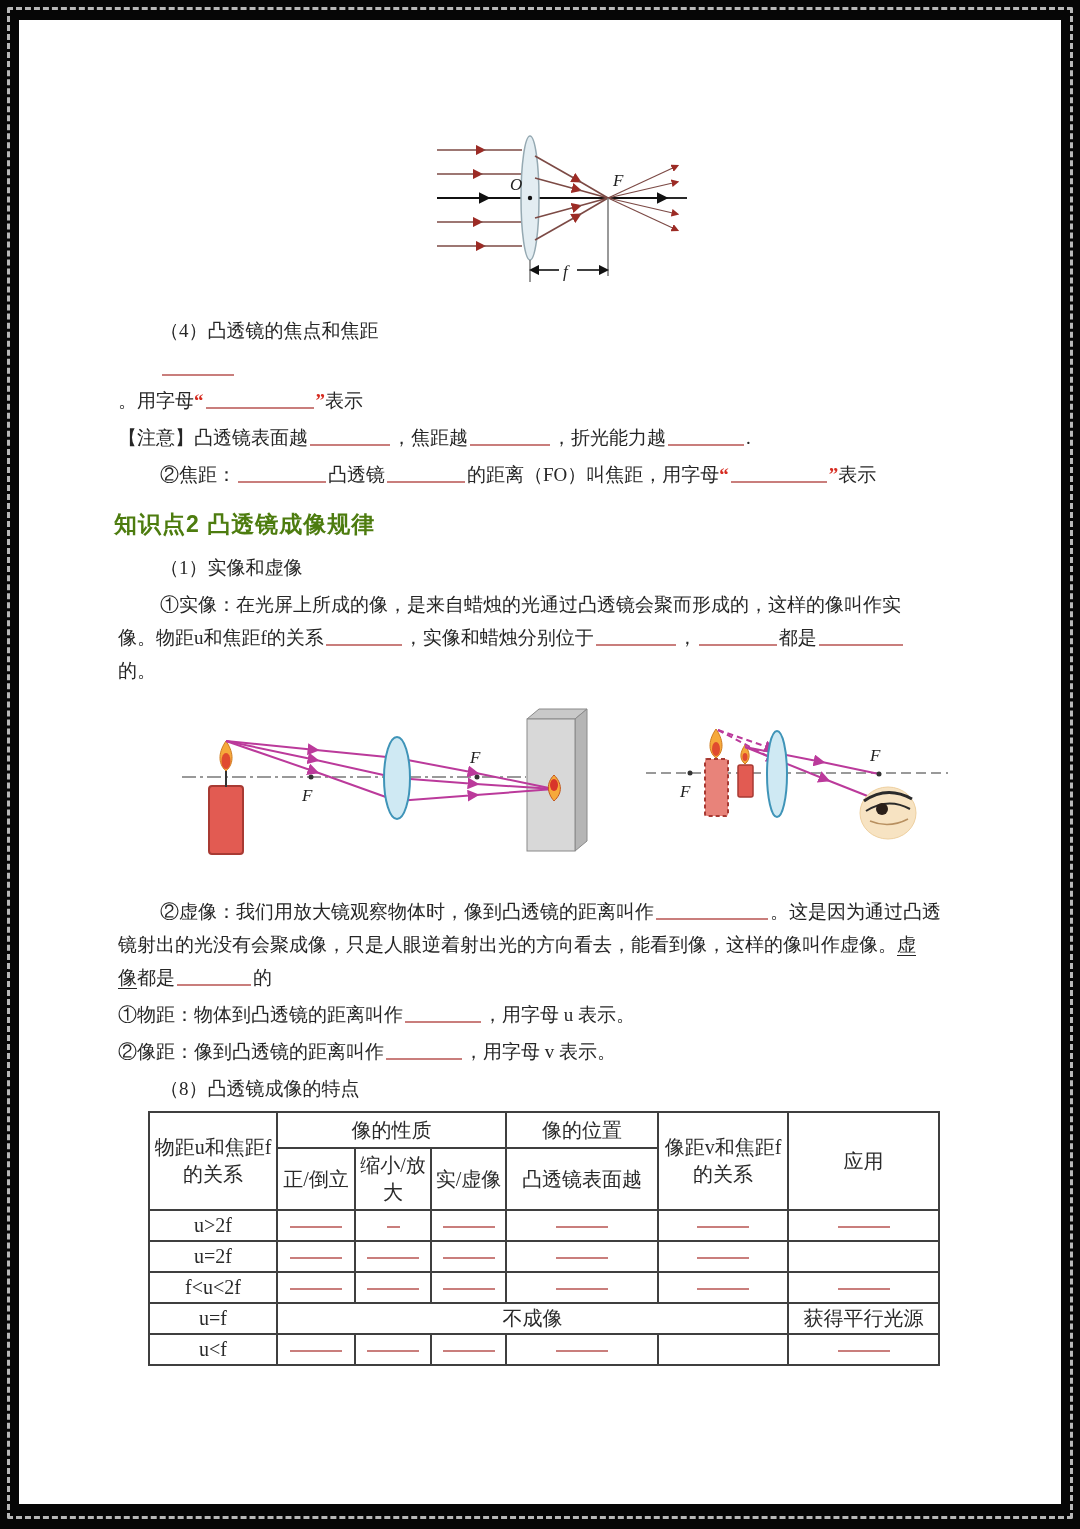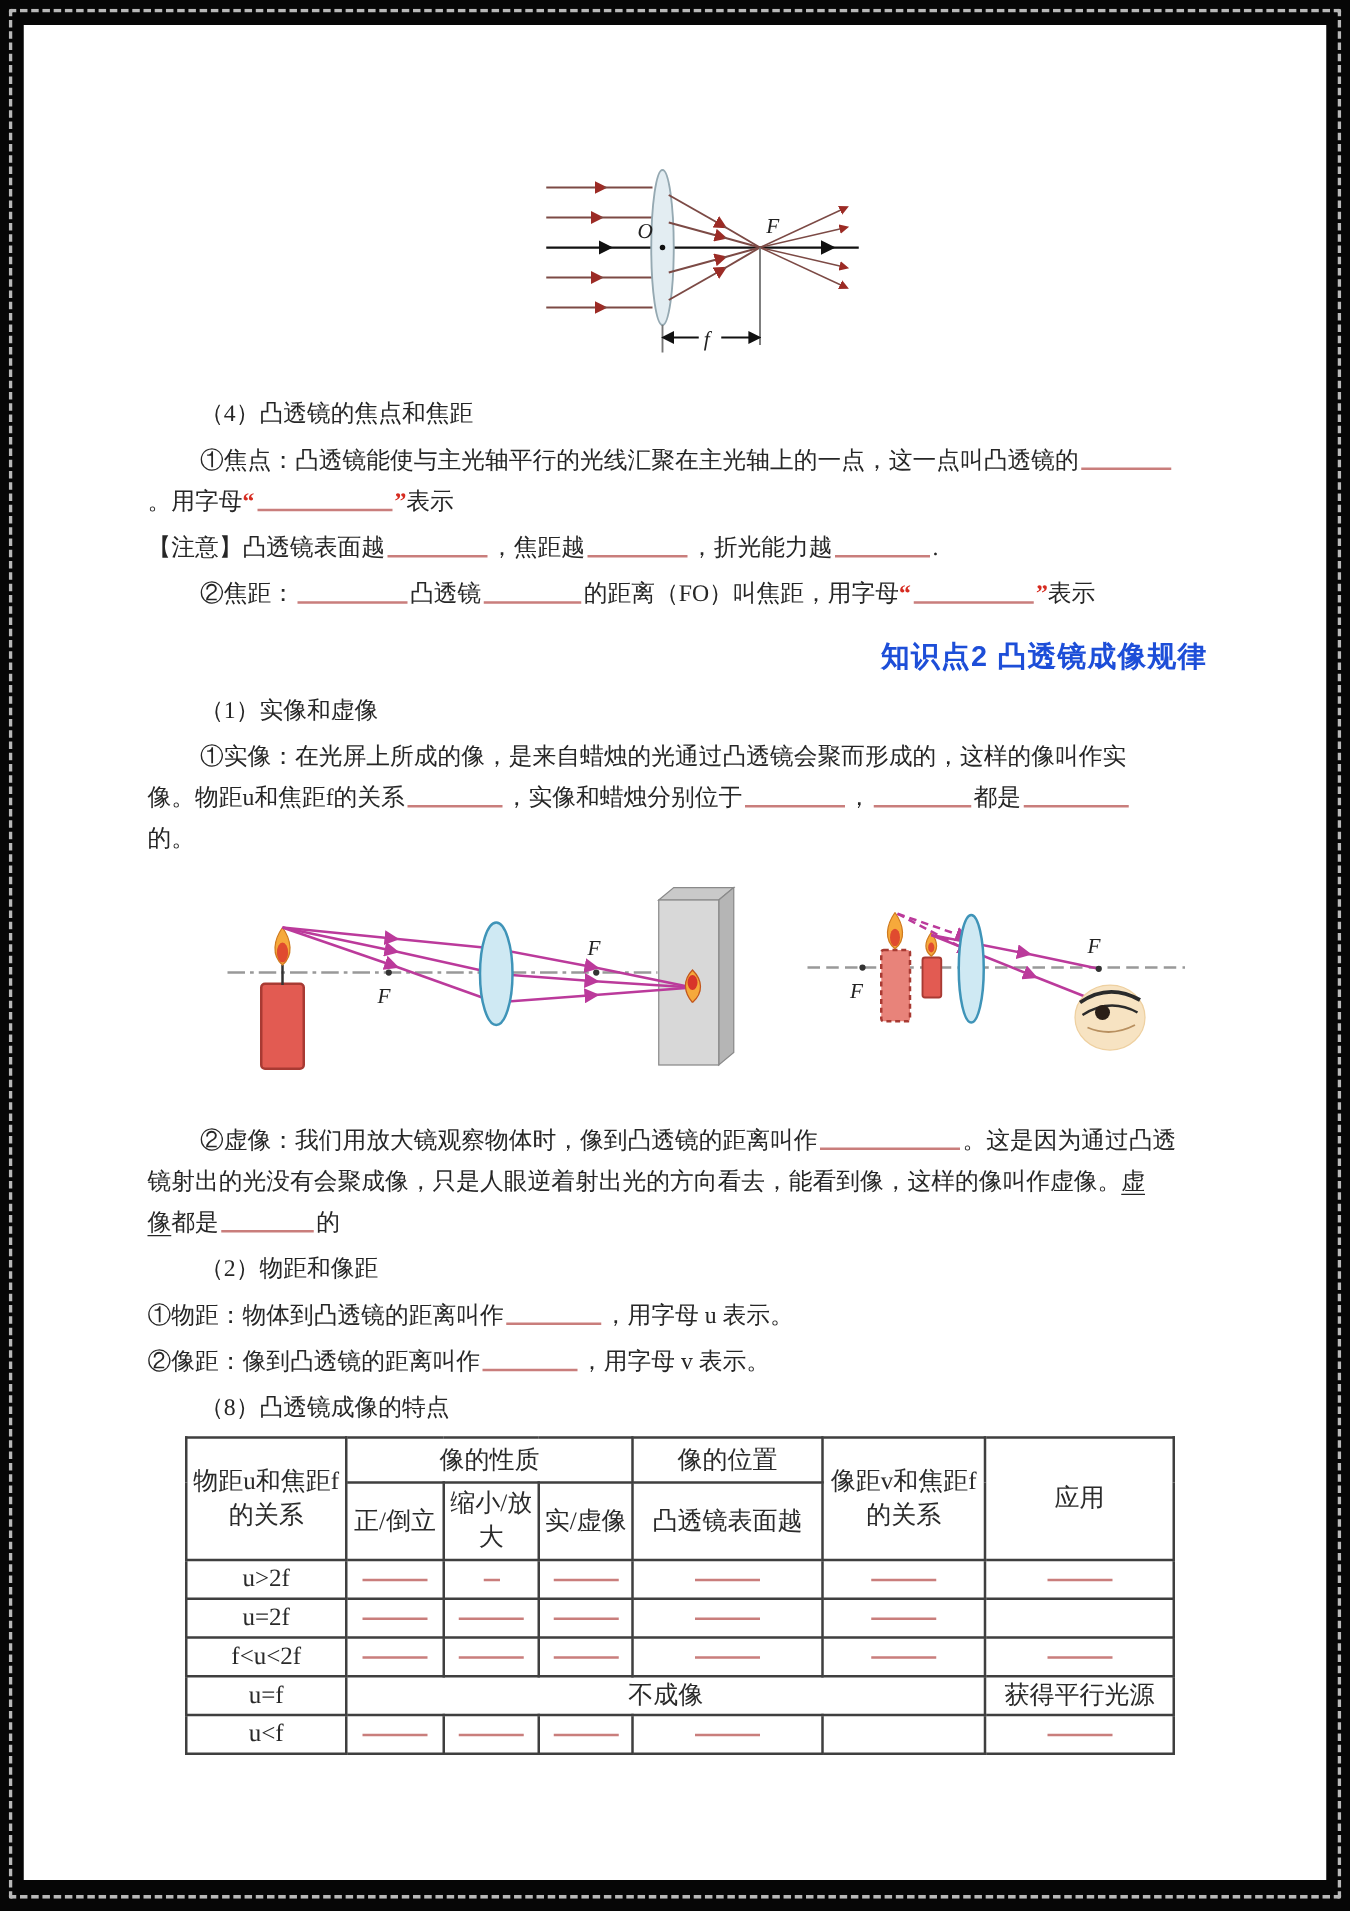--- a/index.html
+++ b/index.html
@@ -7,22 +7,22 @@
   .chain{position:absolute;left:7px;top:7px;right:7px;bottom:10px;border:3px dashed #b8b8b8;border-radius:2px;}
   .page{position:absolute;left:19px;top:20px;right:19px;bottom:25px;background:#ffffff;
         padding:0 95px;box-sizing:border-box;
         font-family:"Liberation Serif","DejaVu Serif",serif;color:#262626;}
   .para{font-size:19px;line-height:33px;margin:4px;text-align:justify;}
   .indent{text-indent:42px;}
   .mt20{margin-top:20px;} .mt18{margin-top:18px;} .mt14{margin-top:14px;} .mt12{margin-top:12px;}
   .blank{display:inline-block;height:2px;background:#c97e7c;vertical-align:-2px;margin:0 2px;}
   .rq{color:#d62b20;font-weight:bold;}
   .ul{text-decoration:underline;text-underline-offset:4px;}
-  .kp{font-family:"Liberation Sans","DejaVu Sans",sans-serif;color:#1d4ed8;font-size:23px;
-      font-weight:bold;margin:18px 0 0 0;line-height:30px;letter-spacing:1px;text-align:right;}
+  .kp{font-family:"Liberation Sans","DejaVu Sans",sans-serif;color:#4d7c0f;font-size:23px;
+      font-weight:bold;margin:18px 0 0 0;line-height:30px;letter-spacing:1px;}
   .top-diagram{padding-top:106px;text-align:center;}
   .top-diagram svg{transform:translateX(22px);}
   .diagrams{display:flex;align-items:flex-start;gap:26px;margin-top:14px;margin-left:62px;}
   .lens-table{border-collapse:collapse;width:792px;margin:6px 0 0 34px;table-layout:fixed;
       color:#2a2a2a;text-align:center;}
   .lens-table th,.lens-table td{border:2px solid #3f3f3f;padding:1px 3px;font-weight:normal;
       font-size:20px;line-height:27px;overflow:hidden;}
   .lens-table thead tr:first-child th{height:32px;}
   .lens-table thead tr:last-child th{height:58px;}
   .lens-table tbody td{height:25px;}
@@ -87,21 +87,21 @@
         <line x1="105" y1="134" x2="105" y2="156" stroke="#777" stroke-width="1.5"></line>
         <g stroke="#111" stroke-width="1.6">
           <line x1="107" y1="144" x2="134" y2="144" marker-start="url(#mk)"></line>
           <line x1="152" y1="144" x2="181" y2="144" marker-end="url(#mk)"></line>
         </g>
         <text x="138" y="151" font-size="17" font-style="italic" fill="#222">f</text>
       </svg>
     </div>
 
     <p class="para indent mt20">（4）凸透镜的焦点和焦距</p>
-    <p class="para indent"><span>①焦点：凸透镜能使与主光轴平行的光线汇聚在主光轴上的一点，这一点叫凸透镜的</span><span class="blank" style="width: 72px;"></span><br><span>。用字母</span><span class="rq">“</span><span class="blank" style="width: 108px;"></span><span class="rq">”</span><span>表示</span></p>
+    <p class="para indent"><span class="blank" style="width: 72px;"></span><br><span>。用字母</span><span class="rq">“</span><span class="blank" style="width: 108px;"></span><span class="rq">”</span><span>表示</span></p>
     <p class="para"><span>【注意】凸透镜表面越</span><span class="blank" style="width: 80px;"></span><span>，焦距越</span><span class="blank" style="width: 80px;"></span><span>，折光能力越</span><span class="blank" style="width: 76px;"></span><span>.</span></p>
     <p class="para indent"><span>②焦距：</span><span class="blank" style="width: 88px;"></span><span>凸透镜</span><span class="blank" style="width: 78px;"></span><span>的距离（FO）叫焦距，用字母</span><span class="rq">“</span><span class="blank" style="width: 96px;"></span><span class="rq">”</span><span>表示</span></p>
 
     <h2 class="kp mt18">知识点2 凸透镜成像规律</h2>
     <p class="para indent mt12">（1）实像和虚像</p>
     <p class="para indent"><span>①实像：在光屏上所成的像，是来自蜡烛的光通过凸透镜会聚而形成的，这样的像叫作实</span><br><span>像。物距u和焦距f的关系</span><span class="blank" style="width: 76px;"></span><span>，实像和蜡烛分别位于</span><span class="blank" style="width: 80px;"></span><span>，</span><span class="blank" style="width: 78px;"></span><span>都是</span><span class="blank" style="width: 84px;"></span><br><span>的。</span></p>
 
     <div class="diagrams">
       <svg width="440" height="180" viewBox="0 0 440 180">
         <defs>
@@ -180,21 +180,20 @@
           <ellipse cx="246" cy="112" rx="28" ry="26" fill="#f7e3c2" stroke="#eed0a0"></ellipse>
           <path d="M222,100 Q245,84 270,98" fill="none" stroke="#2a2a2a" stroke-width="3"></path>
           <path d="M224,110 Q246,96 268,108" fill="none" stroke="#2a2a2a" stroke-width="2"></path>
           <circle cx="240" cy="108" r="6" fill="#2a1f18"></circle>
           <path d="M228,120 Q247,128 266,118" fill="none" stroke="#b89060" stroke-width="1.5"></path>
         </g>
       </svg>
     </div>
 
     <p class="para indent mt14"><span>②虚像：我们用放大镜观察物体时，像到凸透镜的距离叫作</span><span class="blank" style="width: 112px;"></span><span>。这是因为通过凸透</span><br><span>镜射出的光没有会聚成像，只是人眼逆着射出光的方向看去，能看到像，这样的像叫作虚像。</span><span class="ul">虚</span><br><span class="ul">像</span><span>都是</span><span class="blank" style="width: 74px;"></span><span>的</span></p>
-    <p class="para indent">（2）物距和像距</p>
     <p class="para"><span>①物距：物体到凸透镜的距离叫作</span><span class="blank" style="width: 76px;"></span><span>，用字母 u 表示。</span></p>
     <p class="para"><span>②像距：像到凸透镜的距离叫作</span><span class="blank" style="width: 76px;"></span><span>，用字母 v 表示。</span></p>
     <p class="para indent">（8）凸透镜成像的特点</p>
 
     <table class="lens-table">
       <colgroup>
         <col style="width:128px">
           <col style="width:78px">
           <col style="width:76px">
           <col style="width:75px">

